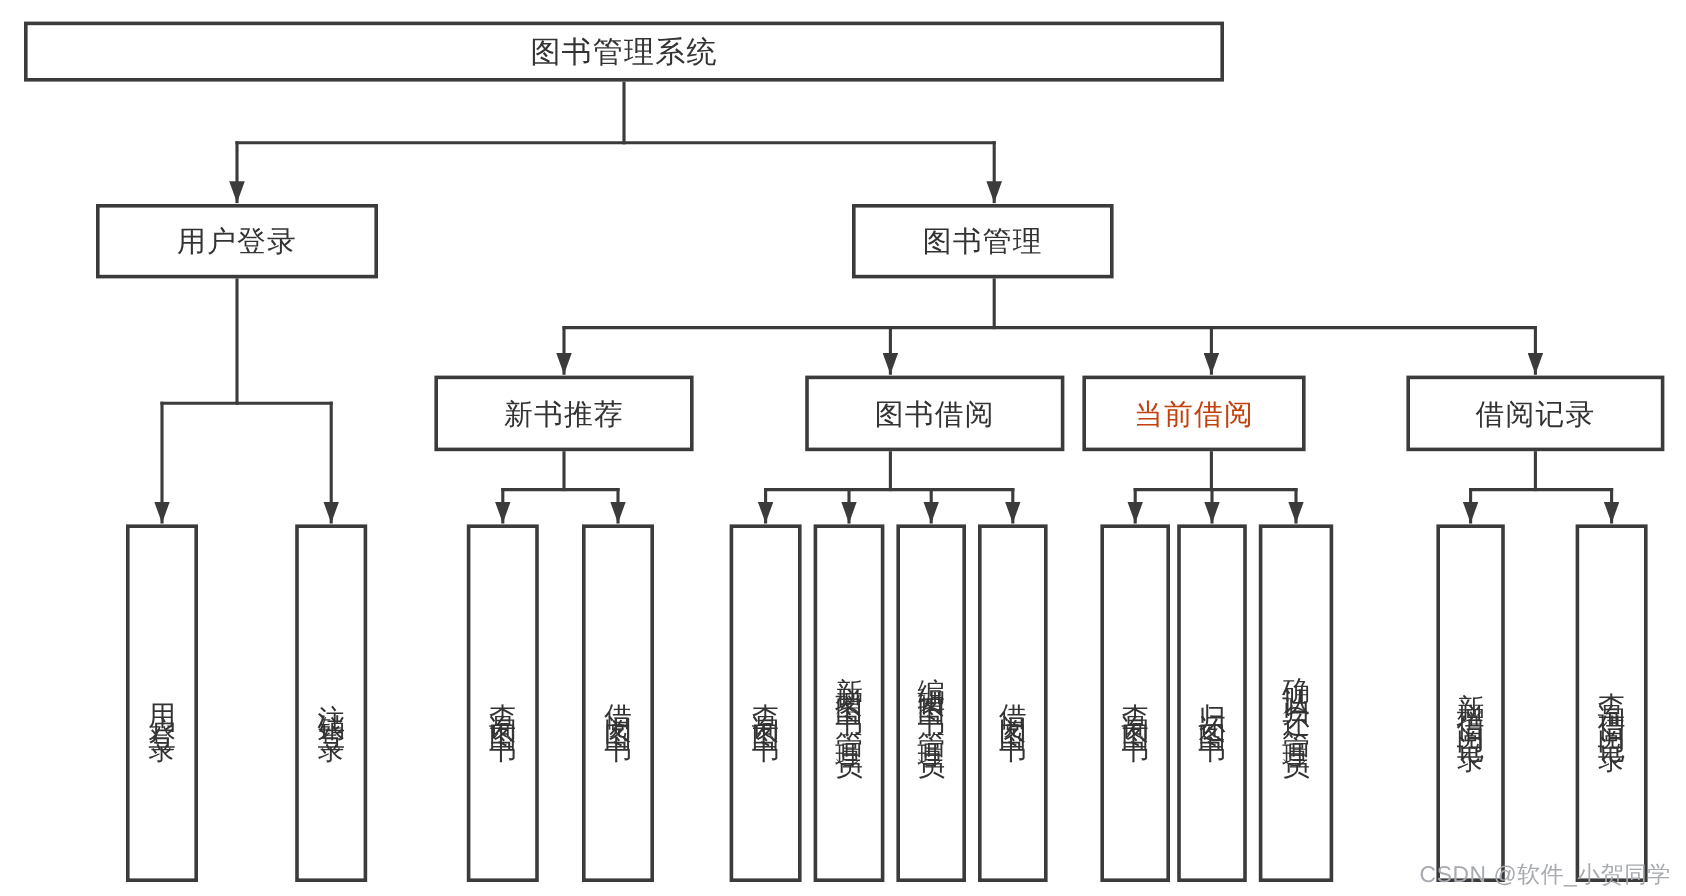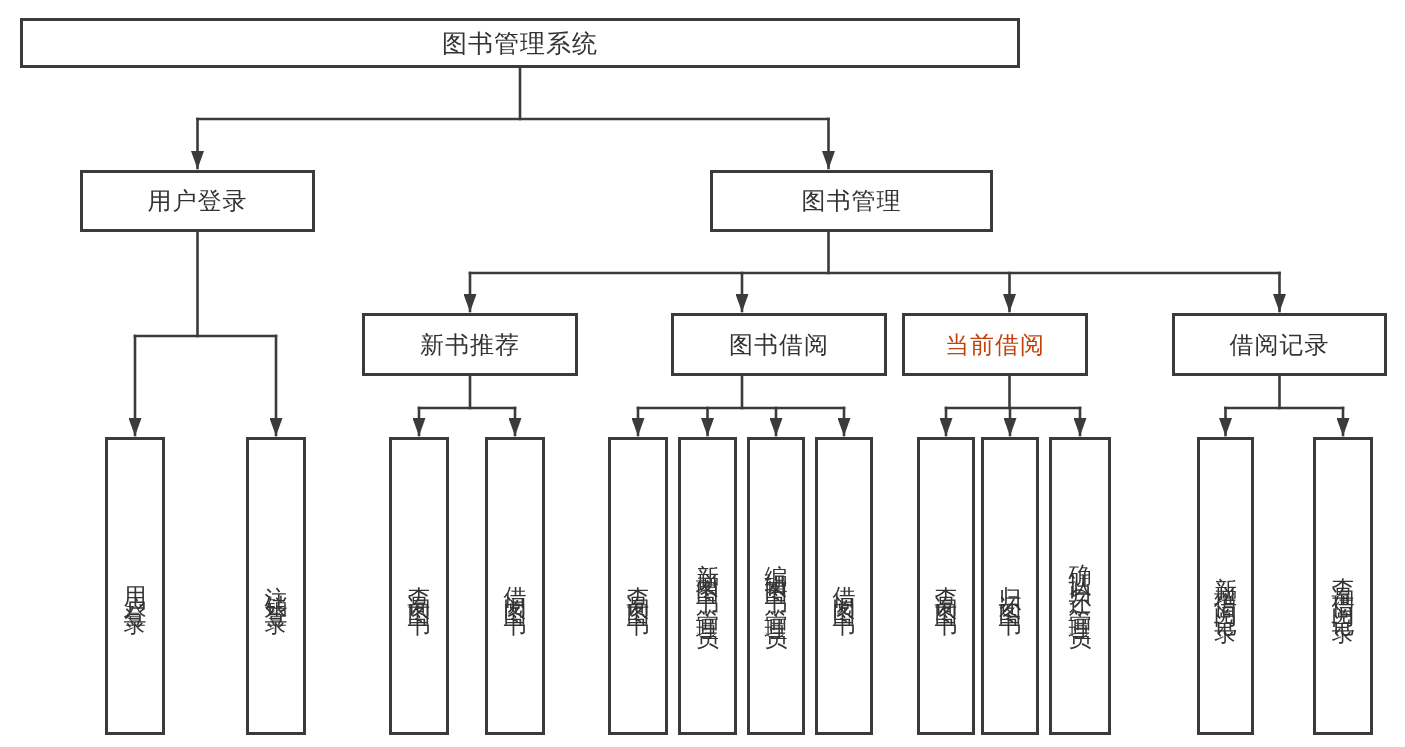--- a/index.html
+++ b/index.html
@@ -83,21 +83,21 @@
       <line x1="1225.5" y1="408" x2="1225.5" y2="435" stroke="#3b3b3b" stroke-width="2.6" stroke-linecap="square" marker-end="url(#arrow)"></line>
       <line x1="1343" y1="408" x2="1343" y2="435" stroke="#3b3b3b" stroke-width="2.6" stroke-linecap="square" marker-end="url(#arrow)"></line>
     </svg>
   <div id="nodes">
       <div class="node h-node root-node" style="left: 20px; top: 18px; width: 1000px; height: 50px; border-color: rgb(59, 59, 59); color: rgb(51, 51, 51);">
         <span class="lbl">图书管理系统</span>
       </div>
       <div class="node h-node" style="left: 80px; top: 170px; width: 235px; height: 62px; border-color: rgb(59, 59, 59); color: rgb(51, 51, 51);">
         <span class="lbl">用户登录</span>
       </div>
-      <div class="node h-node" style="left: 710px; top: 170px; width: 283px; height: 62px; border-color: rgb(59, 59, 59); color: rgb(51, 51, 51);">
+      <div class="node h-node" style="left: 710px; top: 170px; width: 218px; height: 62px; border-color: rgb(59, 59, 59); color: rgb(51, 51, 51);">
         <span class="lbl">图书管理</span>
       </div>
       <div class="node h-node" style="left: 362px; top: 313px; width: 216px; height: 63px; border-color: rgb(59, 59, 59); color: rgb(51, 51, 51);">
         <span class="lbl">新书推荐</span>
       </div>
       <div class="node h-node" style="left: 671px; top: 313px; width: 216px; height: 63px; border-color: rgb(59, 59, 59); color: rgb(51, 51, 51);">
         <span class="lbl">图书借阅</span>
       </div>
       <div class="node h-node" style="left: 902px; top: 313px; width: 186px; height: 63px; border-color: rgb(59, 59, 59); color: #c2410c;">
         <span class="lbl">当前借阅</span>
@@ -138,13 +138,14 @@
       <div class="node v-node" style="left: 1049px; top: 437px; width: 62px; height: 298px; border-color: rgb(59, 59, 59); color: rgb(51, 51, 51);">
         <span class="lbl">确认归还（管理员）</span>
       </div>
       <div class="node v-node" style="left: 1197px; top: 437px; width: 57px; height: 298px; border-color: rgb(59, 59, 59); color: rgb(51, 51, 51);">
         <span class="lbl">新增借阅记录</span>
       </div>
       <div class="node v-node" style="left: 1313px; top: 437px; width: 60px; height: 298px; border-color: rgb(59, 59, 59); color: rgb(51, 51, 51);">
         <span class="lbl">查询借阅记录</span>
       </div>
     </div>
+  <span class="watermark" style="color: rgb(167, 170, 175);">CSDN @软件_小贺同学</span>
 </div>
 
 </body></html>

